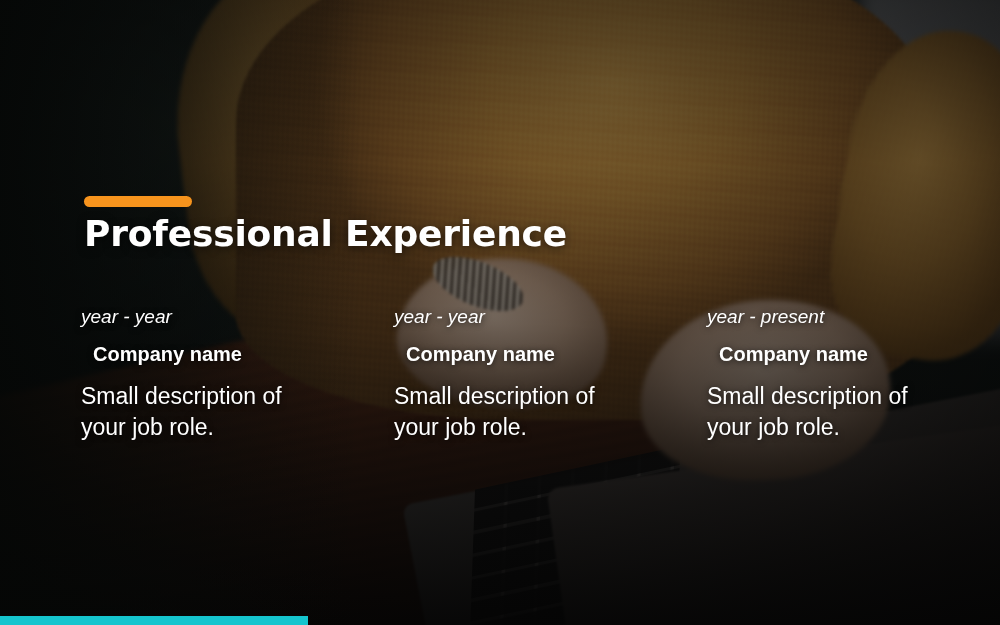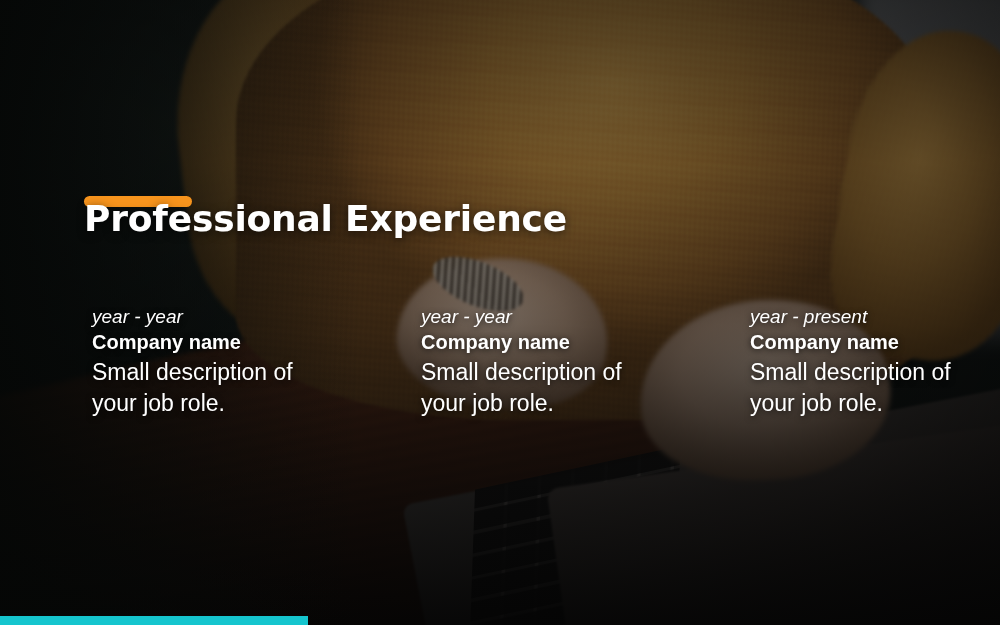--- a/index.html
+++ b/index.html
@@ -228,55 +228,55 @@
     top: 196px;
     width: 108px;
     height: 11px;
     border-radius: 6px;
     background: #f7941d;
   }
 
   .slide-title {
     position: absolute;
     left: 84px;
-    top: 198px;
+    top: 213px;
     margin: 0;
     font-family: "DejaVu Sans", sans-serif;
     font-size: 36px;
     font-weight: 700;
     letter-spacing: -0.2px;
     color: #ffffff;
     text-shadow: 0 2px 10px rgba(0,0,0,.6);
     white-space: nowrap;
   }
 
   .columns {
     position: absolute;
-    left: 92px;
+    left: 81px;
     top: 304px;
     width: 860px;
     display: flex;
-    gap: 16px;
+    gap: 0;
   }
   .col {
     width: 313px;
     flex: 0 0 313px;
   }
   .col-years {
     margin: 0;
     font-size: 19px;
     font-style: italic;
     font-weight: 400;
     color: #ffffff;
     line-height: 1.34;
     text-shadow: 0 1px 6px rgba(0,0,0,.75);
     white-space: nowrap;
   }
   .col-company {
-    margin: 0;
+    margin: 12px;
     font-size: 20px;
     font-weight: 700;
     color: #ffffff;
     line-height: 1.36;
     text-shadow: 0 1px 6px rgba(0,0,0,.75);
     white-space: nowrap;
   }
   .col-desc {
     margin: 0;
     font-size: 23px;

